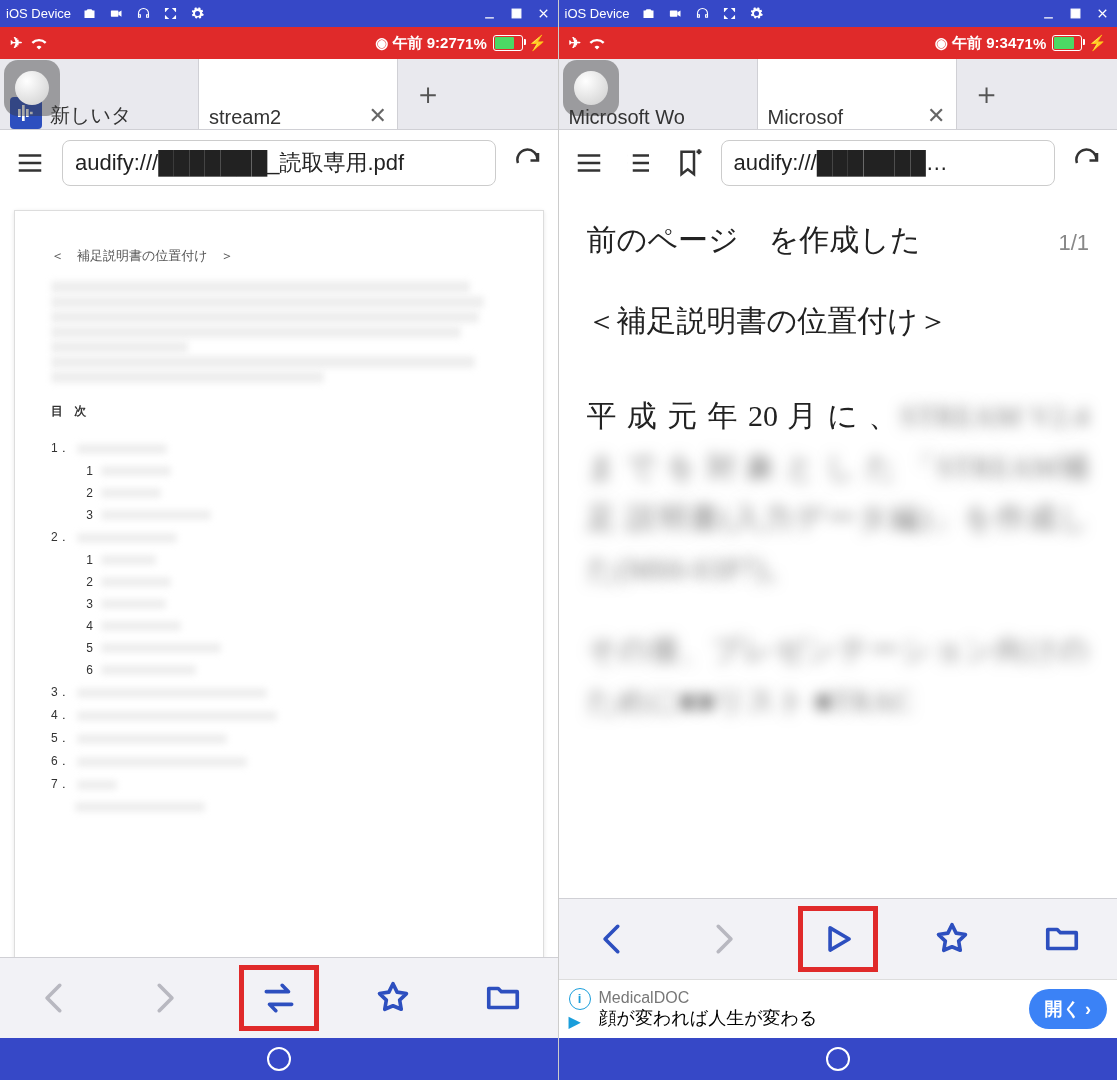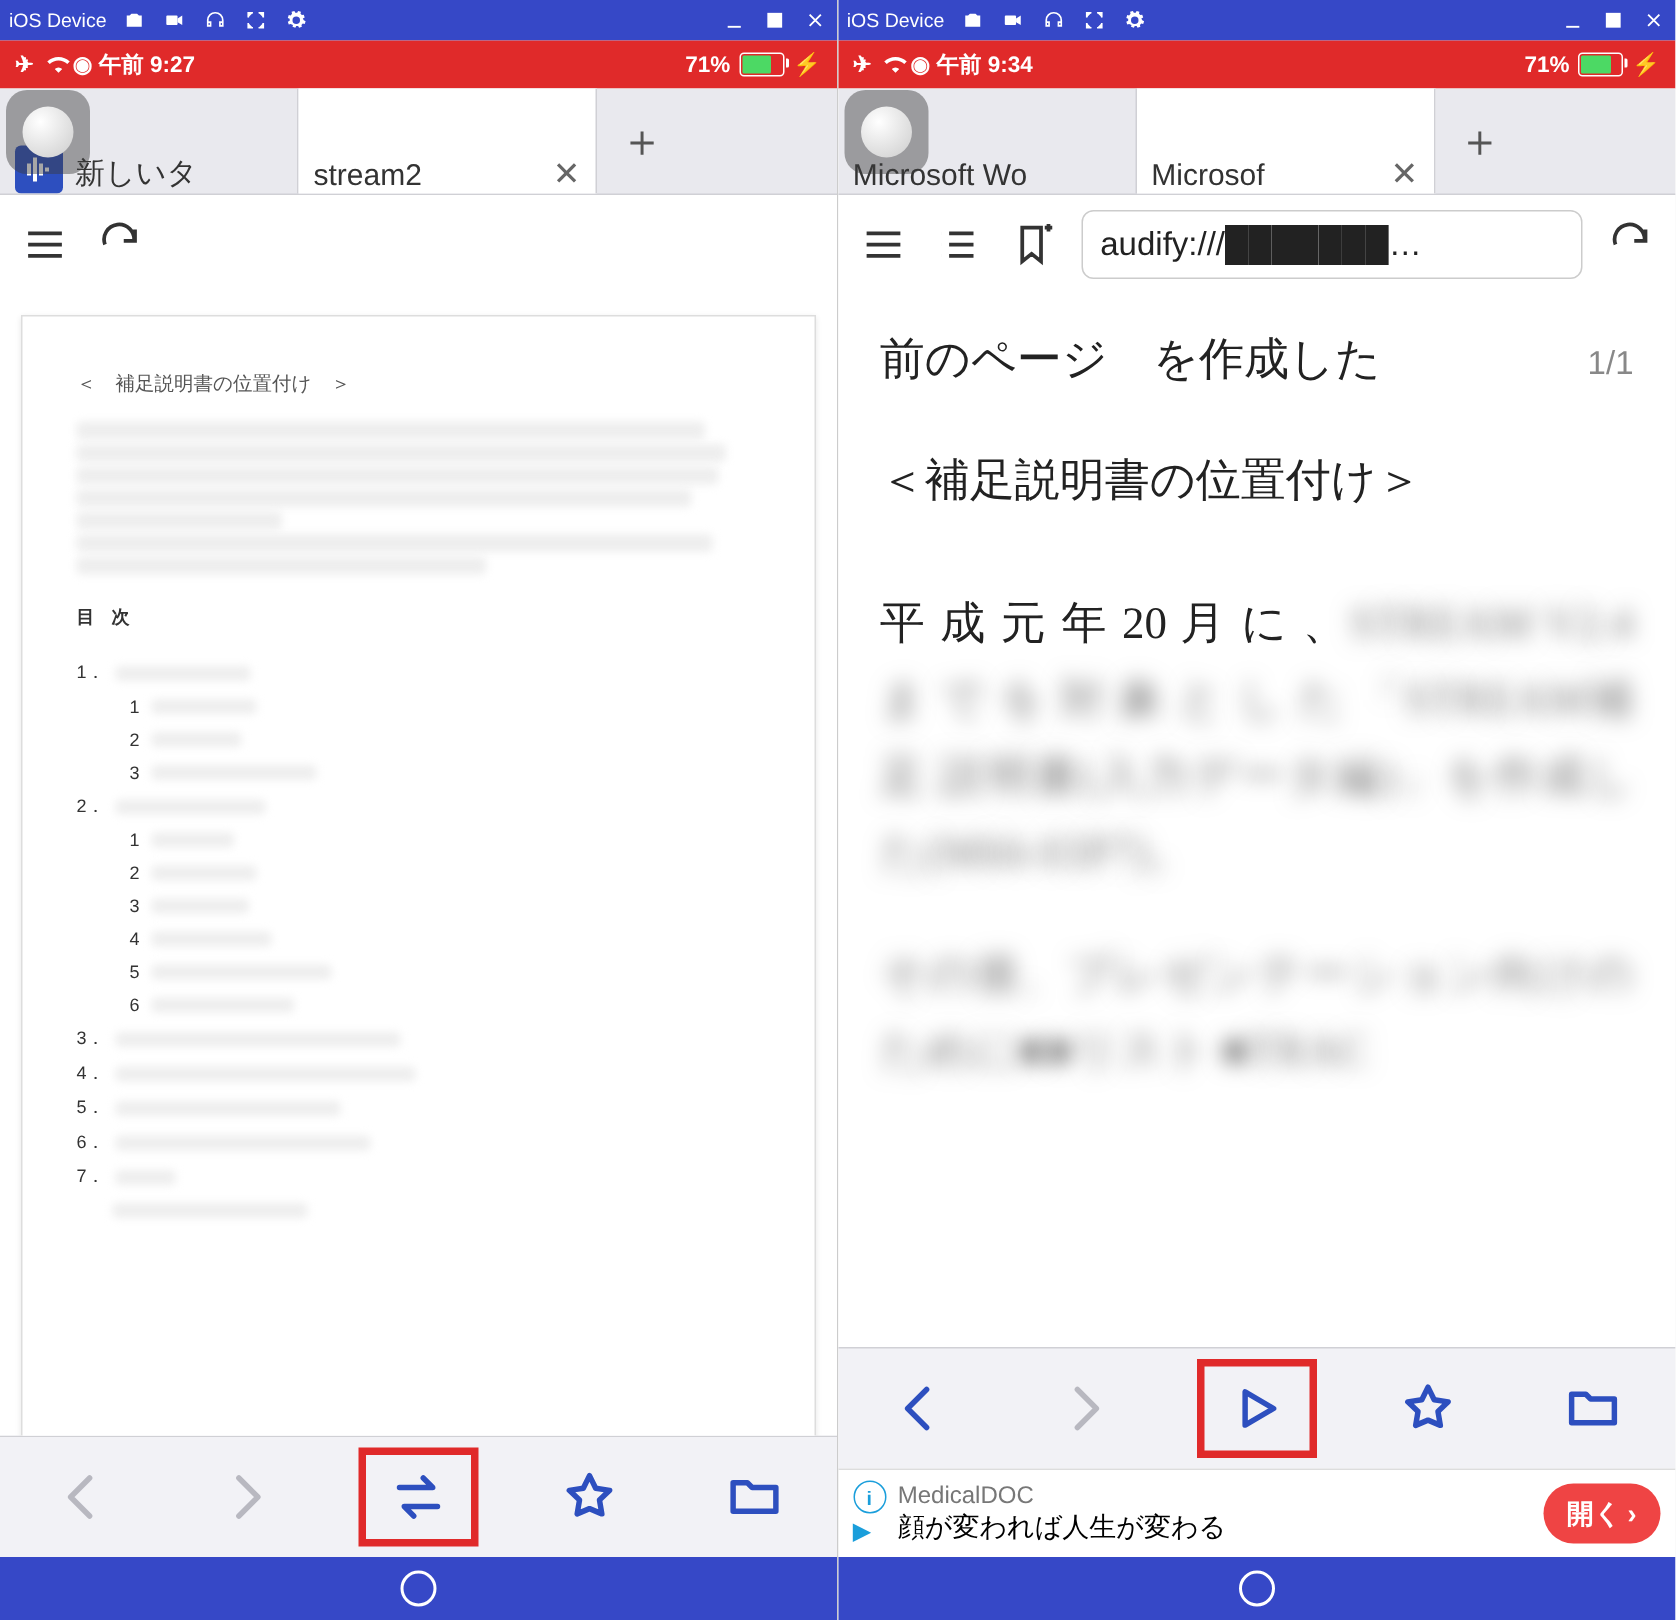--- a/index.html
+++ b/index.html
@@ -7,21 +7,21 @@
   .phone{width:558px;height:1080px;display:flex;flex-direction:column;border-right:1px solid #ccc;position:relative;background:#fff}
   .phone:last-child{border-right:none;width:559px}
   
   .emu{height:27px;background:#3648c7;color:#fff;display:flex;align-items:center;font-size:13px;padding:0 6px;gap:10px}
   .emu .spacer{flex:1}
   .emu .ico{width:17px;height:17px;display:inline-flex;align-items:center;justify-content:center}
   .emu svg{width:15px;height:15px;fill:#fff}
   
   .status{height:32px;background:#e02a2a;color:#fff;display:flex;align-items:center;font-size:15px;font-weight:600;padding:0 10px}
   .status .left,.status .right{display:flex;align-items:center;gap:6px}
-  .status .center{flex:1;text-align:left}
+  .status .center{flex:1;text-align:right}
   .battery{width:28px;height:14px;border:1.5px solid #fff;border-radius:3px;position:relative;display:inline-block}
   .battery::after{content:"";position:absolute;right:-4px;top:3px;width:2px;height:6px;background:#fff;border-radius:0 1px 1px 0}
   .battery .fill{position:absolute;left:1px;top:1px;bottom:1px;width:70%;background:#4cd964;border-radius:1px}
   
   .tabs{height:70px;background:#e9e9ee;display:flex;align-items:stretch;border-bottom:1px solid #d0d0d5}
   .tab{flex:0 0 178px;display:flex;align-items:flex-end;padding:0 10px;gap:8px;font-size:20px;color:#333;border-right:1px solid #d0d0d5;overflow:hidden;white-space:nowrap}
   .tab.active{background:#fff}
   .tab .favicon{width:32px;height:32px;background:#2d4fbf;border-radius:4px;display:flex;align-items:center;justify-content:center;flex-shrink:0}
   .tab .close{margin-left:auto;color:#666;font-size:22px}
   .newtab{flex:0 0 60px;display:flex;align-items:center;justify-content:center;color:#555;font-size:30px}
@@ -47,21 +47,21 @@
   .bbar .btn{width:70px;height:56px;display:flex;align-items:center;justify-content:center}
   .bbar .btn svg{width:38px;height:38px;stroke:#2d4fbf;fill:none;stroke-width:2.3;stroke-linecap:round;stroke-linejoin:round}
   .bbar .btn.disabled svg{stroke:#b8b8c0}
   .hot{border:5px solid #e02a2a}
   
   .ad{height:58px;border-top:1px solid #ddd;display:flex;align-items:center;padding:0 10px;gap:8px;font-size:18px}
   .ad .info{width:20px;height:20px;border:1.5px solid #1a9edb;color:#1a9edb;border-radius:50%;display:flex;align-items:center;justify-content:center;font-size:13px;font-weight:bold}
   .ad .arrow{color:#1a9edb;font-size:16px}
   .ad .col{display:flex;flex-direction:column;line-height:1.15}
   .ad .pub{font-size:16px;color:#777}
-  .ad .cta{margin-left:auto;background:#ef4444;color:#fff;border-radius:22px;padding:8px 16px;display:flex;align-items:center;gap:4px;font-size:18px;font-weight:600}
+  .ad .cta{margin-left:auto;background:#3b82f6;color:#fff;border-radius:22px;padding:8px 16px;display:flex;align-items:center;gap:4px;font-size:18px;font-weight:600}
   
   .emubot{height:42px;background:#3648c7;display:flex;align-items:center;justify-content:center}
   .emubot .home{width:20px;height:20px;border:2.4px solid #fff;border-radius:50%}
   
   .atouch{position:absolute;top:60px;left:4px;width:56px;height:56px;border-radius:14px;background:rgba(60,60,60,.45);display:flex;align-items:center;justify-content:center}
   .atouch .dot{width:34px;height:34px;border-radius:50%;background:radial-gradient(circle at 35% 30%,#fff,#ccc)}
 </style>
 </head>
 <body>
 
@@ -152,20 +152,23 @@
         <span class="close">✕</span>
       </div>
       <div class="newtab">＋</div>
     </div>
 
     <div class="urlrow">
       <div class="burger">
           <svg viewBox="0 0 24 24">
             <path d="M3 6h18M3 12h18M3 18h18"></path>
           </svg>
+        </div>
+      <div class="urlfield">
+          <span>audify:///███████_読取専用.pdf</span>
         </div>
       <div class="reload">
           <svg viewBox="0 0 24 24">
             <path d="M20 4v6h-6M19.5 10A8 8 0 104 12"></path>
           </svg>
         </div>
     </div>
 
     <div class="content">
       <div class="pdfpage">

